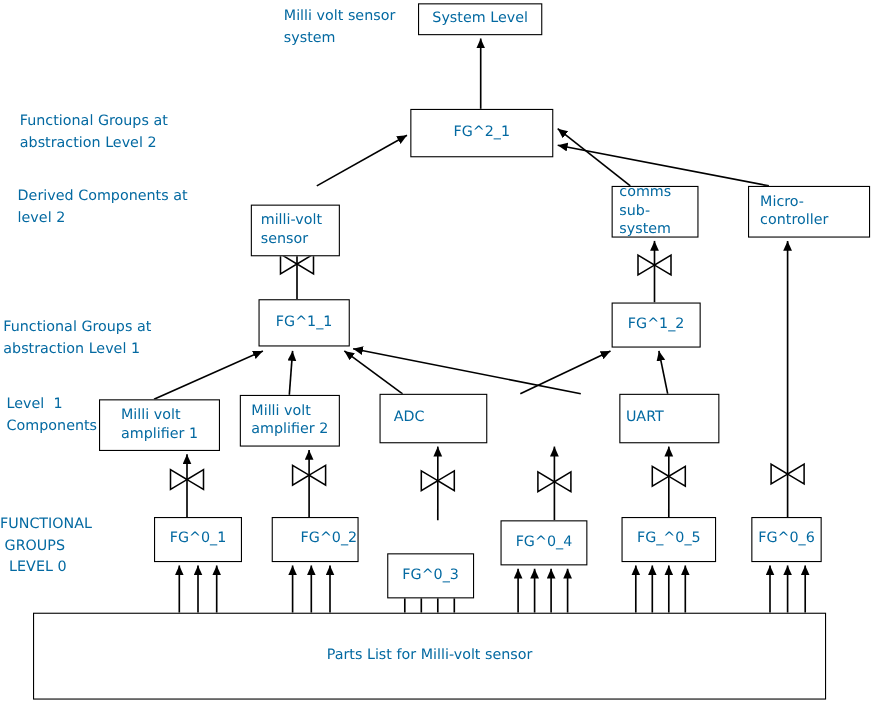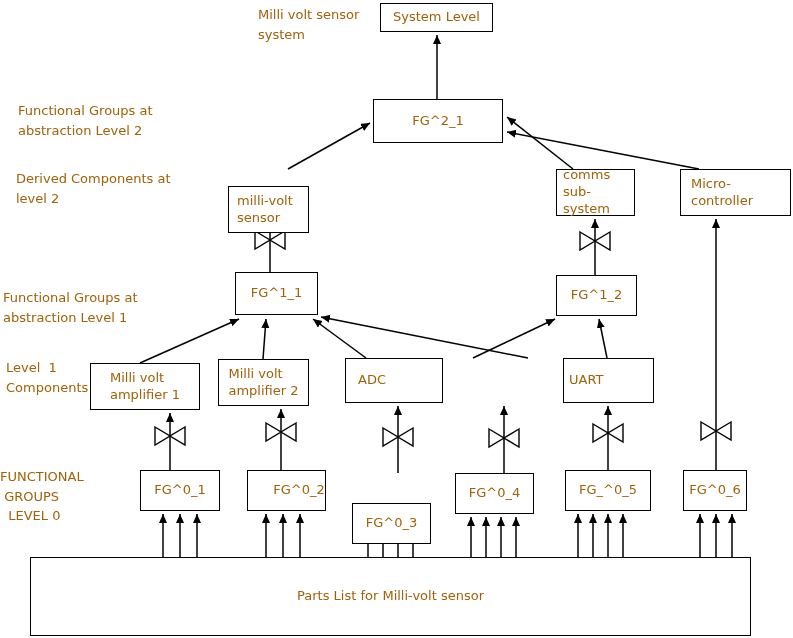--- a/index.html
+++ b/index.html
@@ -1,19 +1,19 @@
 <!DOCTYPE html>
 <html><head>
 <meta charset="utf-8">
 <style>
   html,body { margin:0; padding:0; background:#fff; }
   .canvas {
     position:relative; width:793px; height:638px; background:#ffffff;
     font-family:"DejaVu Sans", "Liberation Sans", sans-serif;
-    font-size:13px; color:#a16207; overflow:hidden;
+    font-size:13px; color:#0369a1; overflow:hidden;
   }
   .wires { position:absolute; left:0; top:0; width:793px; height:638px; }
   .wires line { stroke:#000; stroke-width:1.5; }
   .bowtie { fill:#fff; stroke:#000; stroke-width:1.4; }
   .box {
     position:absolute; box-sizing:border-box;
     border:1.6px solid #000; background:#fff;
     display:flex; align-items:center; justify-content:center;
     white-space:pre-line; text-align:left; line-height:1.3;
   }

